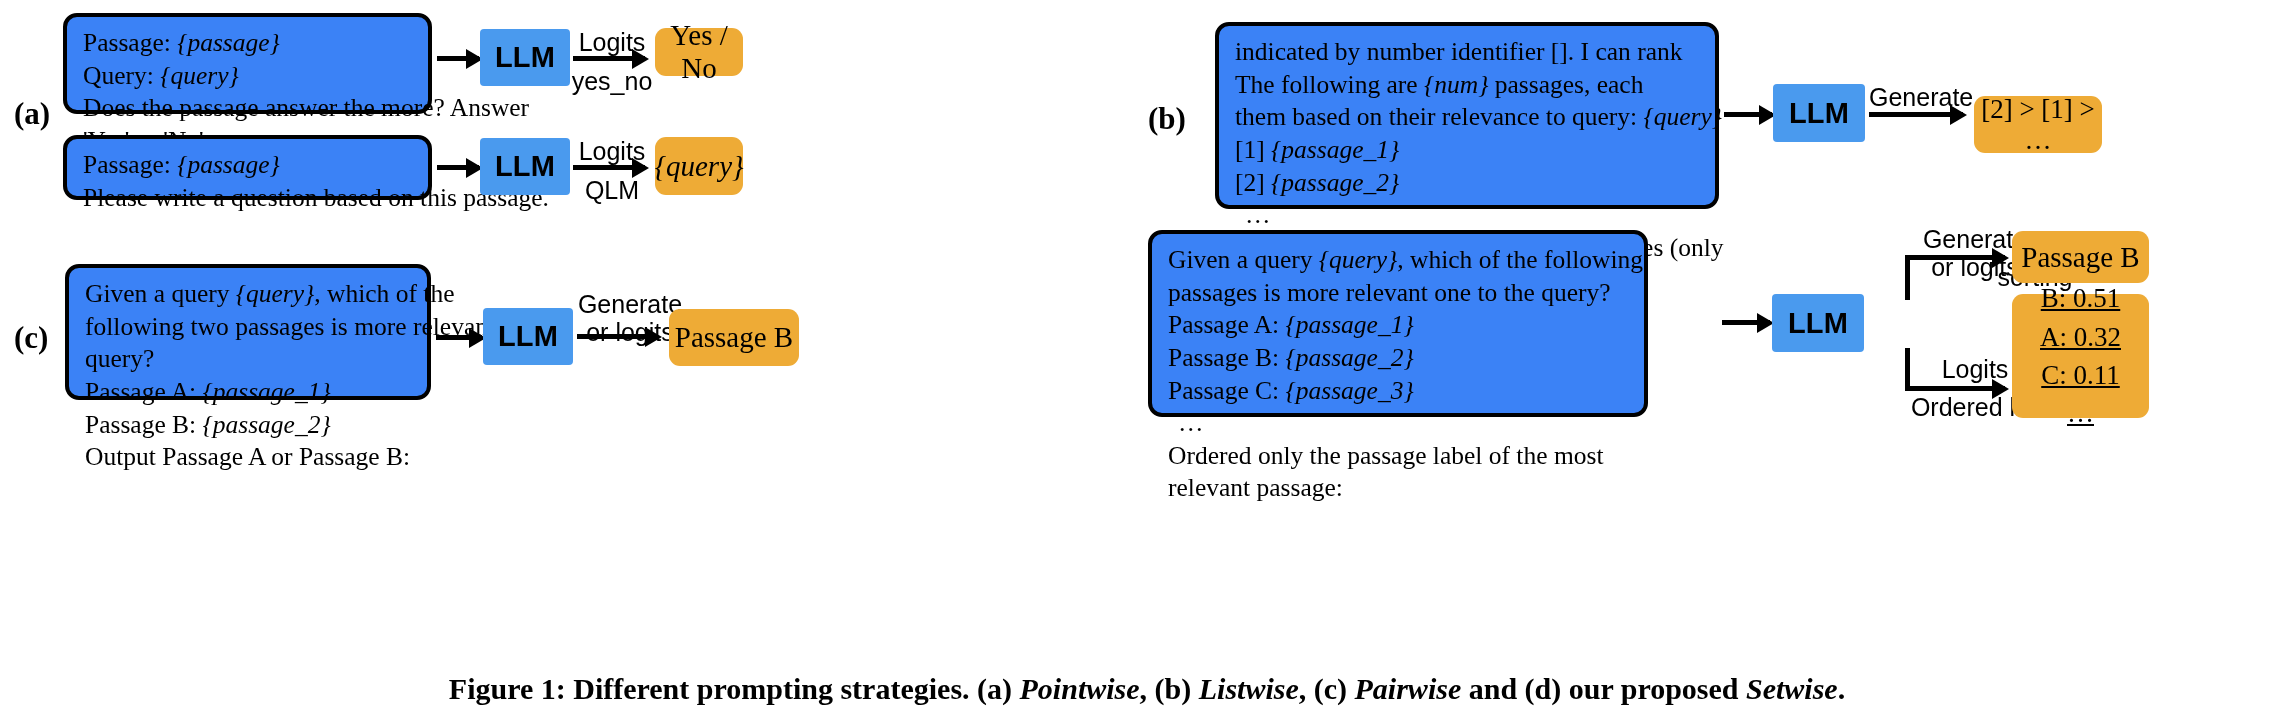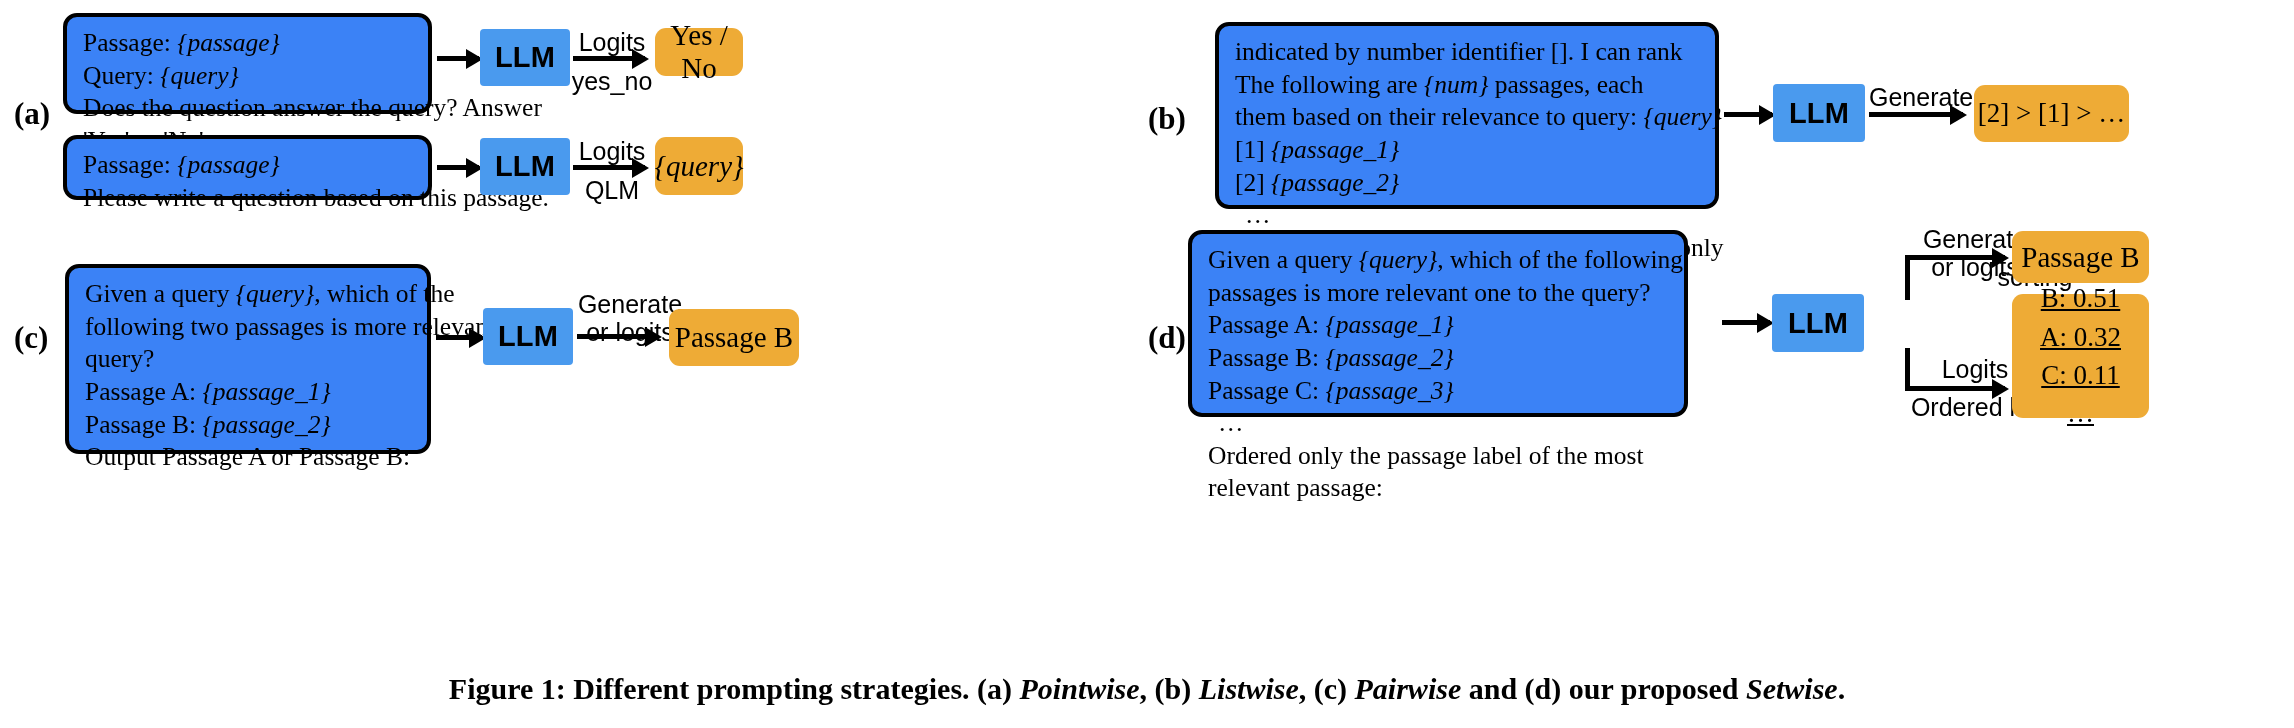--- a/index.html
+++ b/index.html
@@ -130,21 +130,21 @@
 </head>
 <body>
 
 <div id="figure">
 
   <div class="panel-label" style="left:14px; top:98px;">(a)</div>
 
   <div class="prompt-box" style="left:63px; top:13px; width:369px; height:101px;">
     <div class="line">Passage: <span class="ph">{passage}</span></div>
     <div class="line">Query: <span class="ph">{query}</span></div>
-    <div class="line">Does the question answer the query? Answer</div>
+    <div class="line">Does the passage answer the more? Answer</div>
     <div class="line">'Yes' or 'No'</div>
   </div>
 
   <div class="arrow" style="left:437px; top:56px; width:42px;"></div>
 
   <div class="llm-box" style="left:480px; top:29px; width:90px; height:57px;">
     <span>LLM</span>
   </div>
 
   <div class="arrow-label" style="left:573px; top:28px; width:78px;">
@@ -199,27 +199,27 @@
 
   <div class="llm-box" style="left:1773px; top:84px; width:92px; height:58px;">
     <span>LLM</span>
   </div>
 
   <div class="arrow-label" style="left:1869px; top:83px; width:104px;">
     <span>Generate</span>
   </div>
   <div class="arrow" style="left:1869px; top:112px; width:94px;"></div>
 
-  <div class="out-box" style="left:1974px; top:85px; width:155px; height:57px; font-size:27px;">
+  <div class="out-box" style="left:1974px; top:96px; width:128px; height:57px; font-size:27px;">
     <span>[2] &gt; [1] &gt; …</span>
   </div>
 
   <div class="panel-label" style="left:14px; top:322px;">(c)</div>
 
-  <div class="prompt-box" style="left:65px; top:264px; width:366px; height:190px;">
+  <div class="prompt-box" style="left:65px; top:264px; width:366px; height:136px;">
     <div class="line">Given a query <span class="ph">{query}</span>, which of the</div>
     <div class="line">following two passages is more relevant to the</div>
     <div class="line">query?</div>
     <div class="line">Passage A: <span class="ph">{passage_1}</span></div>
     <div class="line">Passage B: <span class="ph">{passage_2}</span></div>
     <div class="line">Output Passage A or Passage B:</div>
   </div>
 
   <div class="arrow" style="left:436px; top:335px; width:46px;"></div>
 
@@ -232,21 +232,21 @@
     <div>or logits</div>
   </div>
   <div class="arrow" style="left:577px; top:334px; width:81px;"></div>
 
   <div class="out-box" style="left:669px; top:309px; width:130px; height:57px;">
     <span>Passage B</span>
   </div>
 
   <div class="panel-label" style="left:1148px; top:322px;">(d)</div>
 
-  <div class="prompt-box" style="left:1188px; top:230px; width:500px; height:187px;">
+  <div class="prompt-box" style="left:1148px; top:230px; width:500px; height:187px;">
     <div class="line">Given a query <span class="ph">{query}</span>, which of the following</div>
     <div class="line">passages is more relevant one to the query?</div>
     <div class="line">Passage A: <span class="ph">{passage_1}</span></div>
     <div class="line">Passage B: <span class="ph">{passage_2}</span></div>
     <div class="line">Passage C: <span class="ph">{passage_3}</span></div>
     <div class="line" style="padding-left:10px;">…</div>
     <div class="line">Ordered only the passage label of the most</div>
     <div class="line">relevant passage:</div>
   </div>
 

